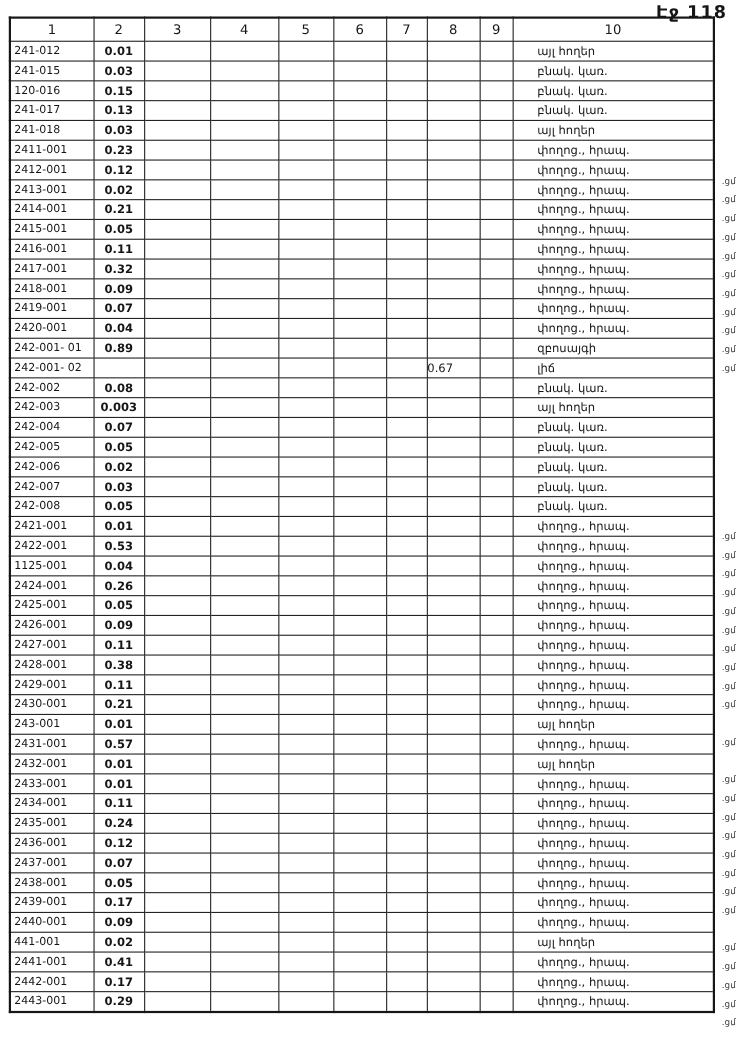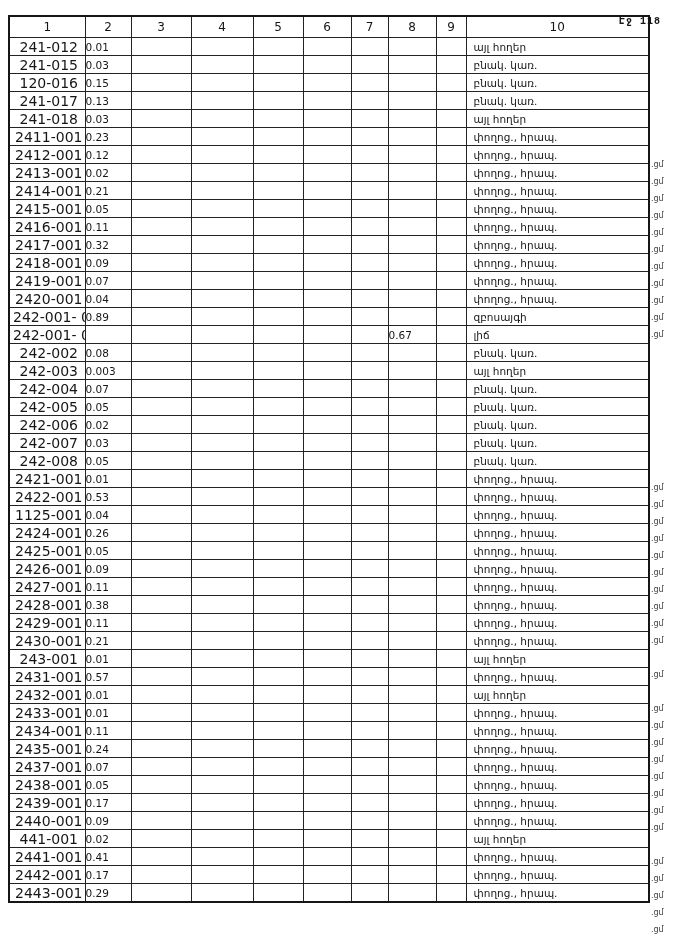--- a/index.html
+++ b/index.html
@@ -3,43 +3,43 @@
 <meta charset="utf-8">
 <style>
   html,body { margin:0; padding:0; }
   body {
     width:675px; height:950px; position:relative;
     background:#ffffff; color:#161616;
     font-family:"DejaVu Sans", sans-serif;
     overflow:hidden;
   }
   .page-label {
-    position:absolute; top:15px; right:14px;
-    font-size:10px; font-weight:bold; letter-spacing:1px;font-family:Liberation Mono, monospace;
+    position:absolute; top:1px; right:14px;
+    font-size:16px; font-weight:bold; letter-spacing:1px;
   }
   table.register {
     position:absolute; left:8px; top:15px; width:640px;
     border-collapse:collapse; table-layout:fixed;
     border:2px solid #161616;
   }
   th, td {
     border:1px solid #232323;
     padding:0; overflow:hidden; white-space:nowrap;
     font-size:11px; height:17px; line-height:16px;
     font-family:"DejaVu Sans", sans-serif;
   }
   thead th { height:20px; line-height:20px; font-size:12px; font-weight:normal; text-align:center; }
-  td.c1 { padding-left:3px; text-align:center; font-size:14px; }
-  td.c2 { font-size:10.5px; }
+  td.c1 { padding-left:3px; text-align:left; font-size:10px; }
+  td.c2 { text-align:center; font-size:10.5px;font-weight:bold; }
   td.c8 { text-align:left; font-size:10.5px; }
-  td.c10 { padding-left:7px; text-align:left; font-size:10.5px; }
+  td.c10 { padding-left:22px; text-align:left; font-size:10.5px; }
   .notes { position:absolute; left:651px; top:37px; width:23px; }
   .note {
     height:17px; line-height:17px; font-size:8px;
-    color:#3a3a3a; text-align:left;
+    color:#3a3a3a; text-align:center;
   }
 </style>
 </head>
 <body>
 
 <div class="page-label">Էջ 118</div>
 
 <table class="register">
   <colgroup>
     <col style="width:76px">
@@ -542,20 +542,32 @@
     <td></td>
     <td></td>
     <td></td>
     <td></td>
     <td></td>
     <td class="c8"></td>
     <td></td>
     <td class="c10">փողոց., հրապ.</td>
   </tr>
       <tr>
+    <td class="c1">2436-001</td>
+    <td class="c2">0.12</td>
+    <td></td>
+    <td></td>
+    <td></td>
+    <td></td>
+    <td></td>
+    <td class="c8"></td>
+    <td></td>
+    <td class="c10">փողոց., հրապ.</td>
+  </tr>
+      <tr>
     <td class="c1">2437-001</td>
     <td class="c2">0.07</td>
     <td></td>
     <td></td>
     <td></td>
     <td></td>
     <td></td>
     <td class="c8"></td>
     <td></td>
     <td class="c10">փողոց., հրապ.</td>

